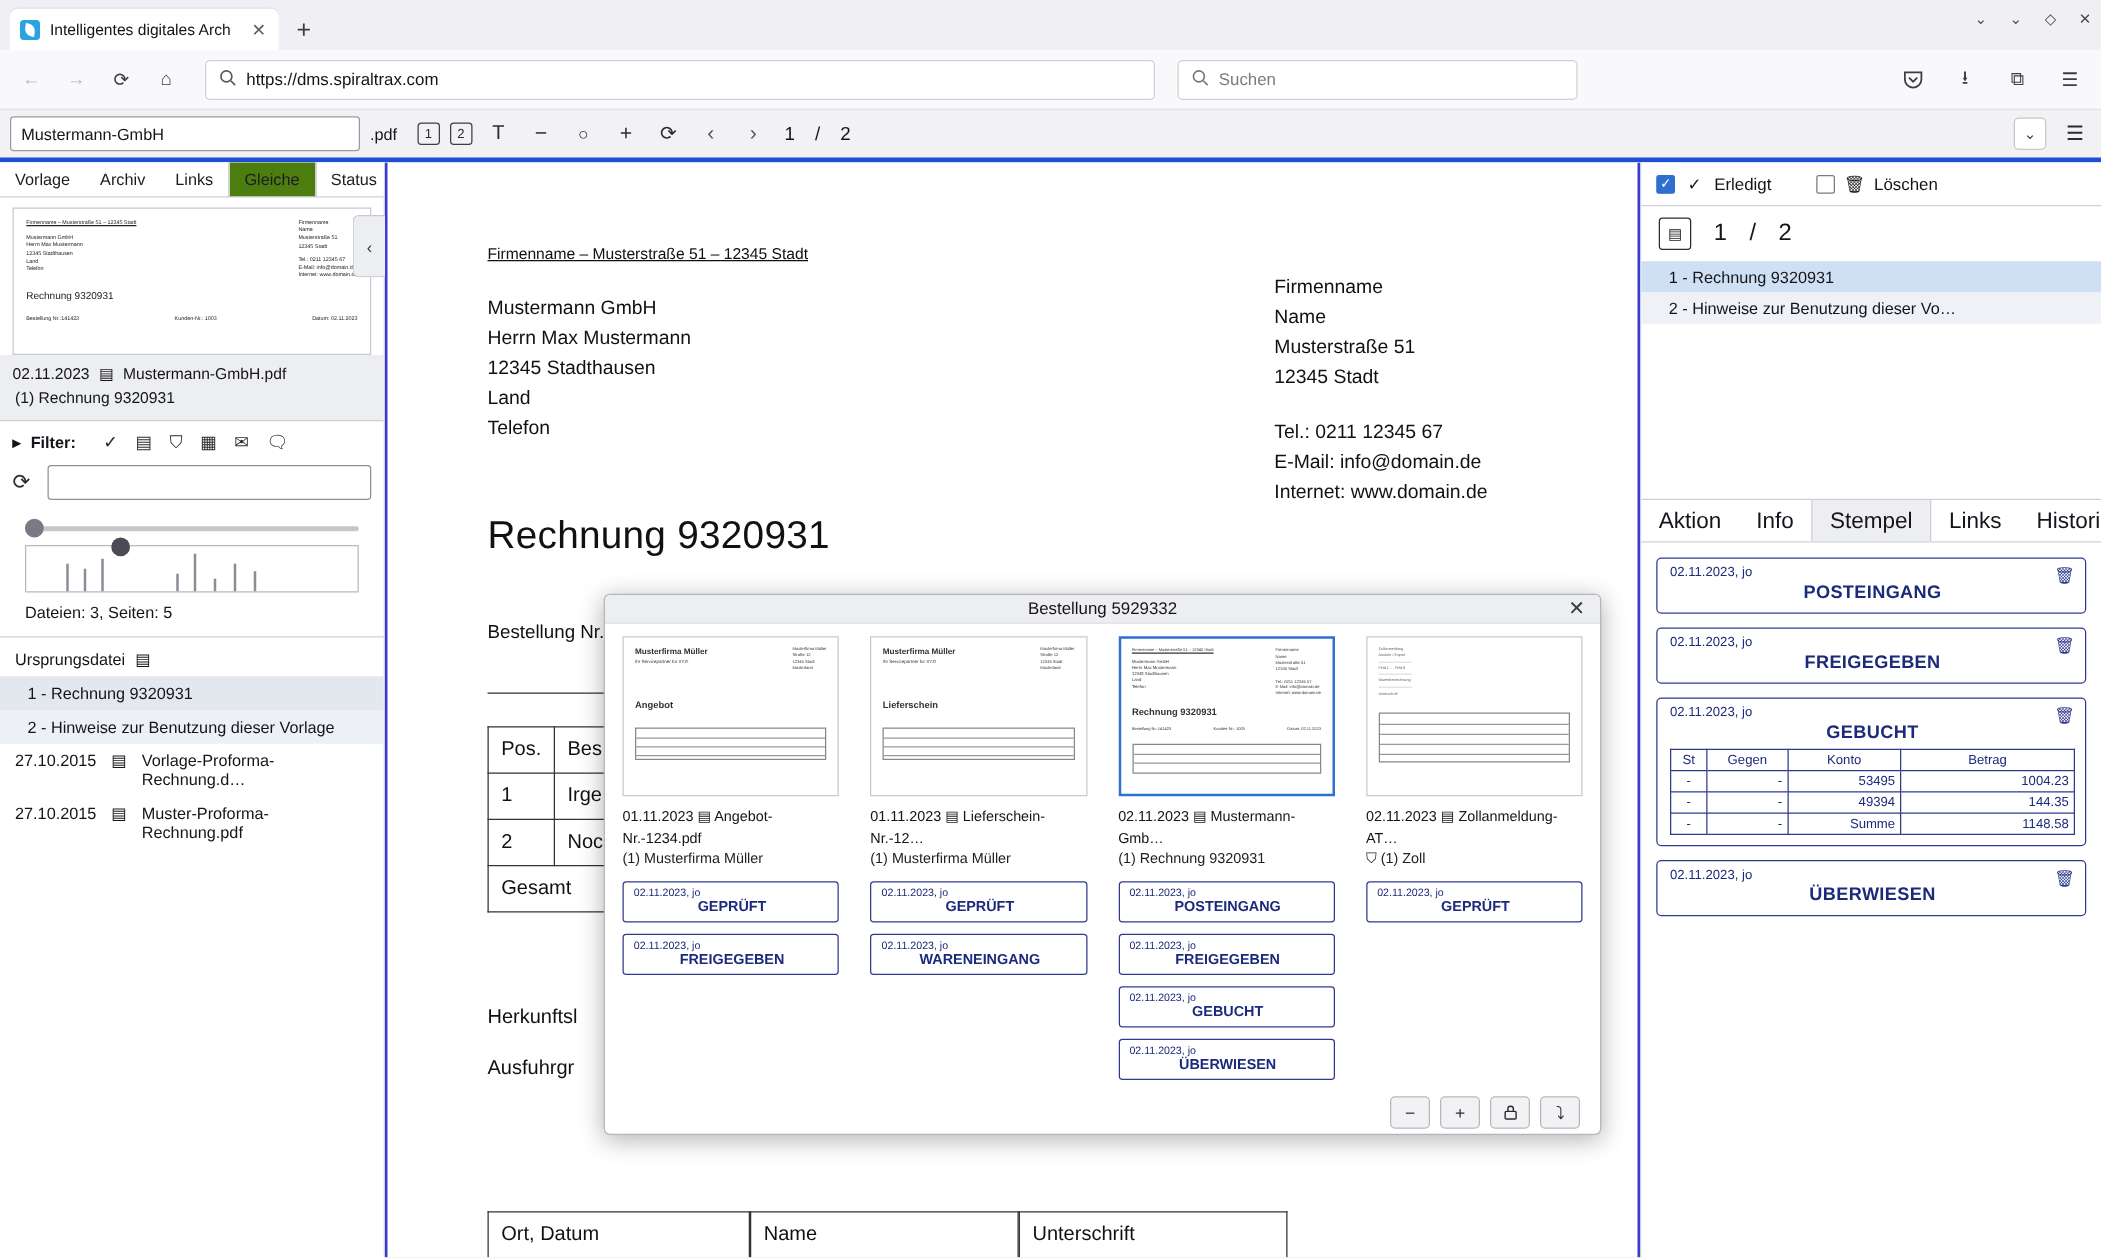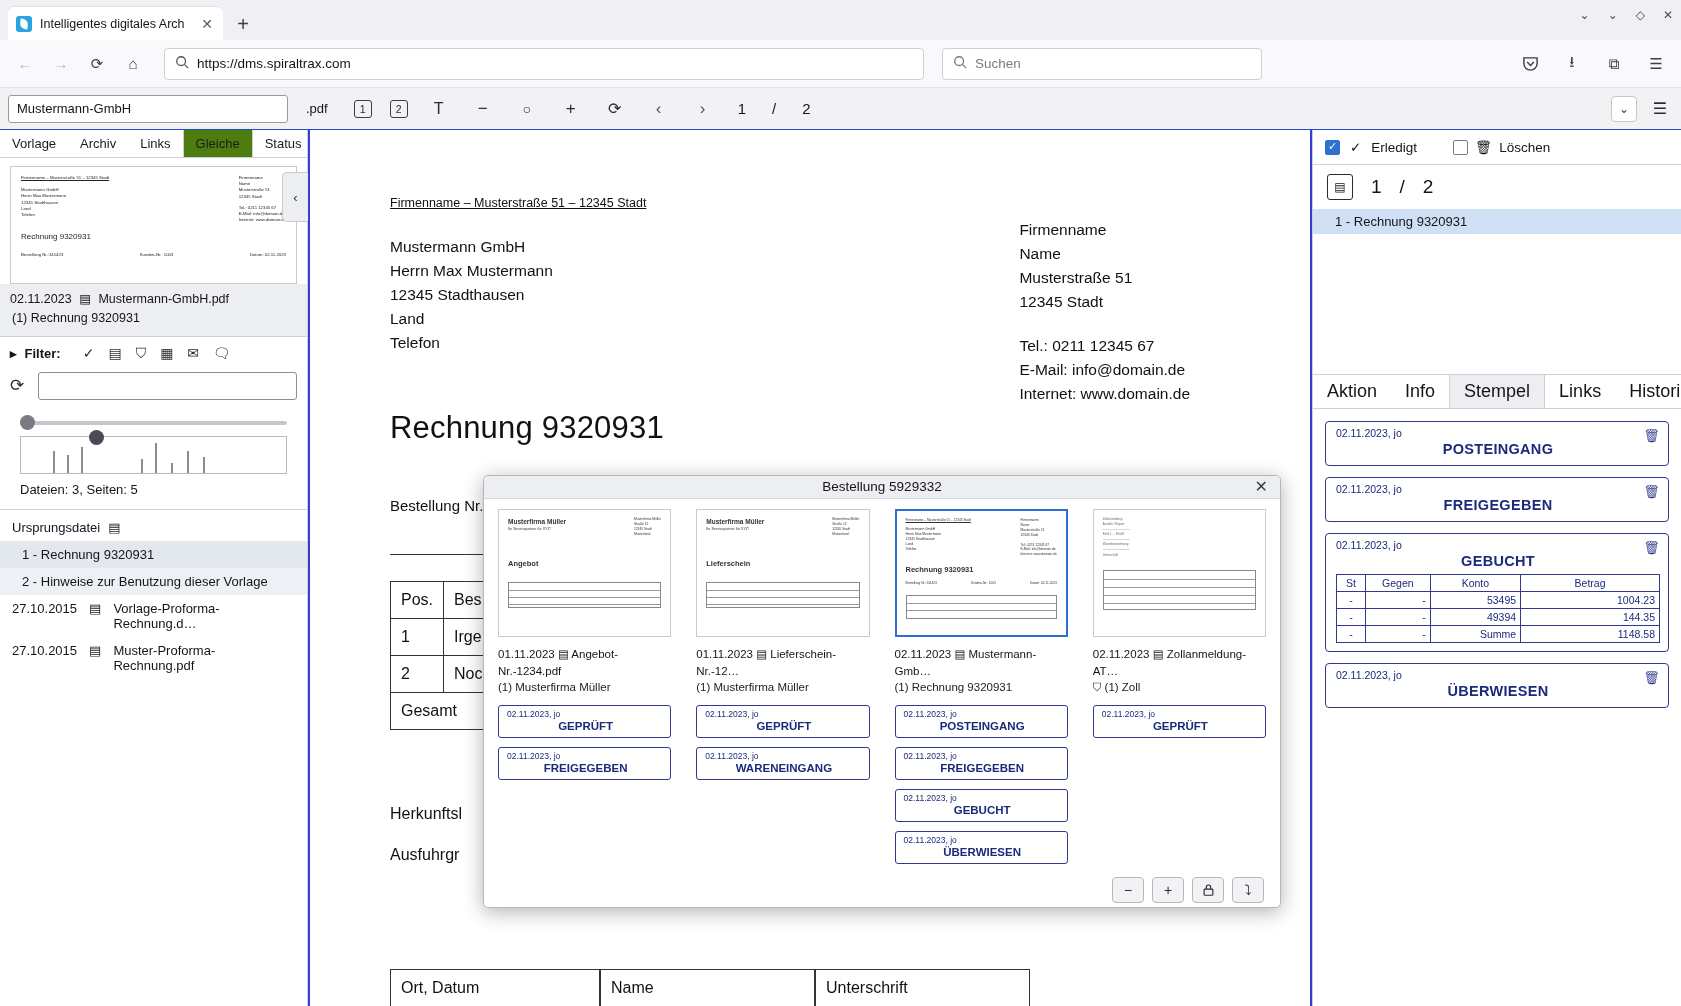--- a/index.html
+++ b/index.html
@@ -61,22 +61,22 @@
   }
   .searchbar {
     flex:0 0 320px; height:32px; background:#ffffff; border:1px solid #cfcfd6;
     border-radius:4px; display:flex; align-items:center; gap:8px; padding:0 10px;
     font-size:13.5px; color:#7a7a84; margin-left:12px;
   }
   .nav-right { margin-left:auto; display:flex; align-items:center; gap:12px; color:#3c3c44; }
 
   
   .pdftoolbar {
-    height:42px; background:#f2f2f5; border-bottom:1px solid #1d4ed8;
-    display:flex; align-items:center; gap:18px; padding:0 8px;
+    height:42px; background:#f2f2f5; border-bottom:4px solid #1d4ed8;
+    display:flex; align-items:center; gap:8px; padding:0 8px;
   }
   .filename-input {
     width:280px; height:28px; border:1px solid #9a9aa3; border-radius:3px;
     background:#fff; padding:0 8px; font-size:13px; font-family:inherit; color:#15141a;
   }
   .ext { font-size:13px; margin-right:8px; }
   .tbtn {
     min-width:26px; height:26px; padding:0 5px; display:flex; align-items:center; justify-content:center;
     font-size:14px; color:#2b2b33; border-radius:3px;
   }
@@ -479,20 +479,21 @@
 
       <div class="pagecounter">
         <span class="pc-icon">▤</span>
         <span>1</span>
         <span>/</span>
         <span>2</span>
       </div>
 
       <div class="pagelist">
         <div class="row sel">1 - Rechnung 9320931</div>
+        <div class="row alt">2 - Hinweise zur Benutzung dieser Vo…</div>
       </div>
 
       <div class="rp-tabs">
         <div class="rp-tab">Aktion</div>
         <div class="rp-tab">Info</div>
         <div class="rp-tab active">Stempel</div>
         <div class="rp-tab">Links</div>
         <div class="rp-tab">Historie</div>
       </div>
 

